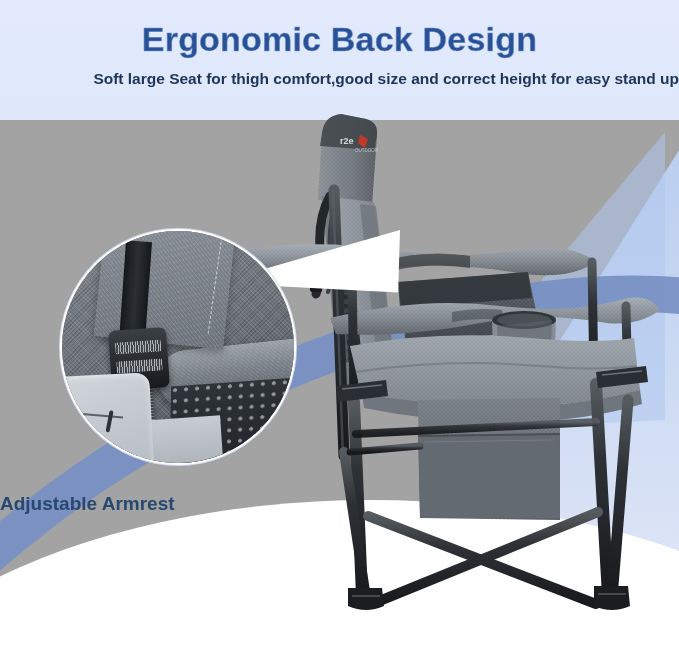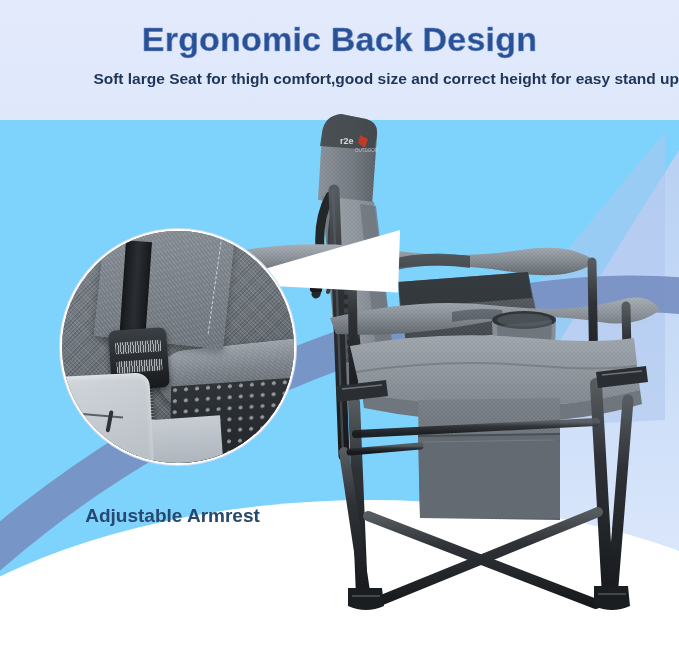--- a/index.html
+++ b/index.html
@@ -5,21 +5,21 @@
   html, body {
     margin: 0;
     padding: 0;
     background: #ffffff;
   }
   #page {
     position: relative;
     width: 679px;
     height: 657px;
     overflow: hidden;
-    background: #7dd3fc;
+    background: #a3a3a3;
     font-family: "Liberation Sans", sans-serif;
   }
 
   
   .bg-layer { position: absolute; inset: 0; overflow: hidden; }
 
   .bg-bottom-white {
     position: absolute;
     left: -180px;
     top: 500px;
@@ -241,25 +241,24 @@
     left: 50px; bottom: -10px;
     width: 110px; height: 54px;
     background: linear-gradient(180deg,#c6ccd2,#aab1b8);
     transform: rotate(-4deg);
   }
 
   .callout-caption {
     position: absolute;
     left: 0; top: 493px;
     width: 345px;
-    text-align: center;
+    text-align: left;
     font-size: 19px;
     font-weight: bold;
     color: #27486f;
-    margin-top: 12px;
   }
 
   
   .chair { position: absolute; left: 0; top: 0; width: 679px; height: 657px; }
 
   
   .nosel { user-select: none; }
 </style>
 </head>
 <body>

